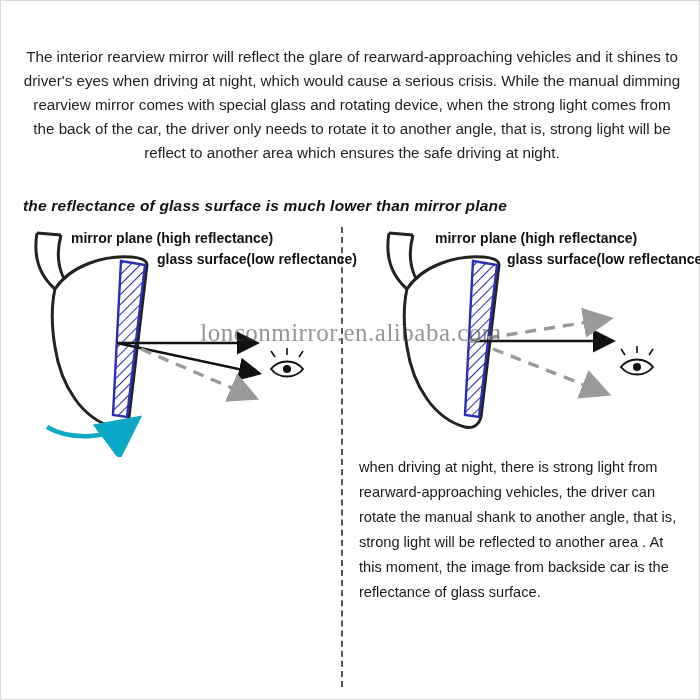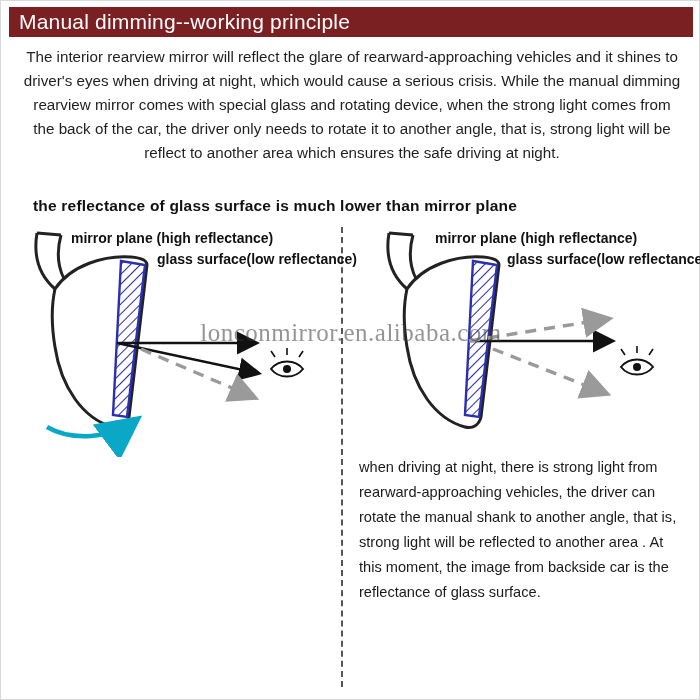--- a/index.html
+++ b/index.html
@@ -44,27 +44,28 @@
     left: 20px;
     top: 44px;
     width: 662px;
     font-size: 15.2px;
     line-height: 24px;
     color: #1f1f1f;
     text-align: center;
   }
   .subhead {
     position: absolute;
-    left: 32px;
+    left: 22px;
     top: 196px;
     width: 660px;
     font-size: 15.5px;
     font-weight: bold;
     letter-spacing: 0.2px;
     color: #111111;
+    font-style: italic;
   }
   .divider {
     position: absolute;
     left: 340px;
     top: 226px;
     height: 460px;
     border-left: 2px dashed #555555;
   }
   .panel {
     position: absolute;
@@ -112,23 +113,20 @@
     text-align: center;
     white-space: nowrap;
     pointer-events: none;
   }
 </style>
 </head>
 <body>
 
 <div class="page">
 
-  <div class="title-bar">
-    <span class="title-text">Manual dimming--working principle</span>
-  </div>
 
   <div class="intro">The interior rearview mirror will reflect the glare of rearward-approaching vehicles and it shines to driver's eyes when driving at night, which would cause a serious crisis. While the manual dimming rearview mirror comes with special glass and rotating device, when the strong light comes from the back of the car, the driver only needs to rotate it to another angle, that is,  strong light will be reflect to another area which ensures the safe driving at night.</div>
 
   <div class="subhead">the reflectance of glass surface is much lower than mirror plane</div>
 
   <div class="divider"></div>
 
   <div class="panel panel-left">
 
     <div class="lbl" style="left:62px; top:3px;">mirror plane (high reflectance)</div>

